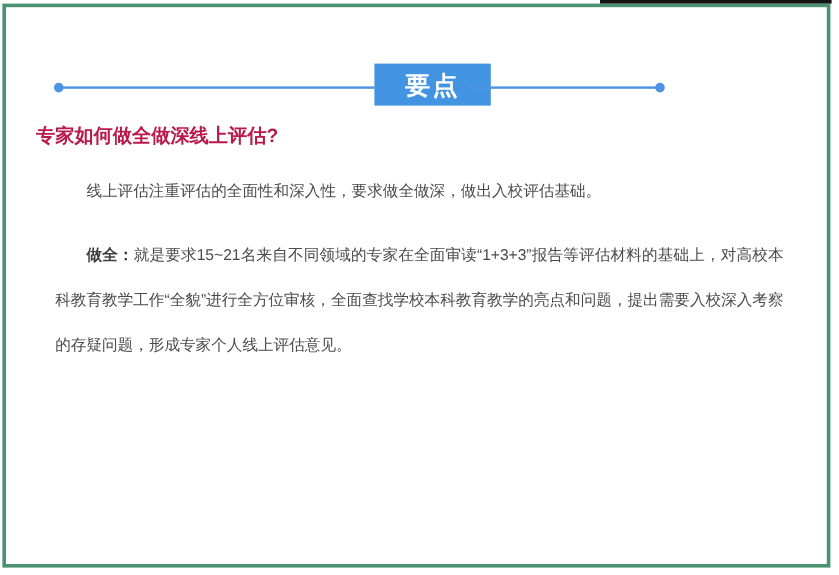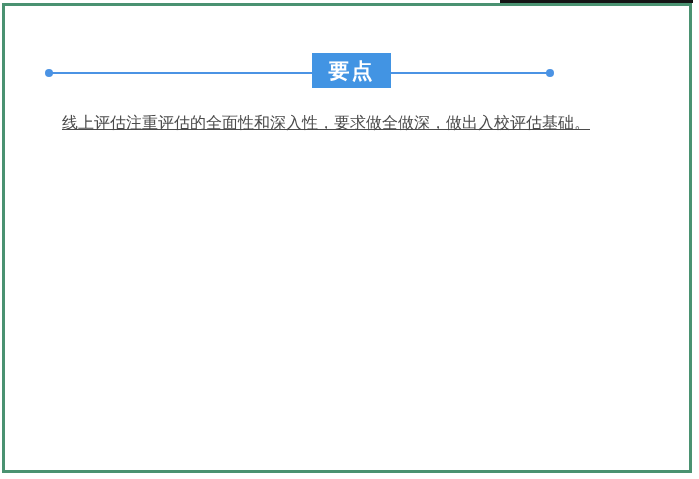--- a/index.html
+++ b/index.html
@@ -40,21 +40,21 @@
     width: 8px; height: 8px;
     border-radius: 50%;
     background: #4b93e4;
     z-index: 2;
   }
   .dot-left  { left: 45px; }
   .dot-right { left: 546px; }
   .badge {
     position: absolute;
     left: 312px; top: 53px;
-    width: 79px; height: 35px;
+    width: 97px; height: 35px;
     background: #4294e3;
     color: #ffffff;
     display: flex;
     align-items: center;
     justify-content: center;
     font-size: 21px;
     font-weight: bold;
     letter-spacing: 2px;
     z-index: 2;
   }
@@ -65,41 +65,42 @@
     z-index: 2;
   }
   .heading {
     margin: 0 0 8px 0;
     font-size: 16px;
     line-height: 20px;
     font-weight: bold;
     color: #b91a4c;
   }
   .para {
-    margin: 0;
-    font-size: 16px;
+    margin: 16px;
+    font-size: 13px;
     line-height: 37.5px;
     color: #4b4b4b;
     text-align: justify;
     text-indent: 2em;
-    text-decoration: underline;
   }
   .para b { font-weight: bold; color: #3f3f3f; }
 </style>
 </head>
 <body>
 
 <div class="page">
   <div class="top-right-bar"></div>
   <div class="frame"></div>
 
   <span class="dot dot-left"></span>
   <span class="hline hline-left"></span>
   <div class="badge">
     <span>要点</span>
   </div>
   <span class="hline hline-right"></span>
   <span class="dot dot-right"></span>
 
   <div class="content">
+    <h2 class="heading">专家如何做全做深线上评估?</h2>
     <p class="para"><span>线上评估注重评估的全面性和深入性，要求做全做深，做出入校评估基础。</span></p>
+    <p class="para"><b>做全：</b><span>就是要求15~21名来自不同领域的专家在全面审读“1+3+3”报告等评估材料的基础上，对高校本科教育教学工作“全貌”进行全方位审核，全面查找学校本科教育教学的亮点和问题，提出需要入校深入考察的存疑问题，形成专家个人线上评估意见。</span></p>
   </div>
 </div>
 
 </body></html>

